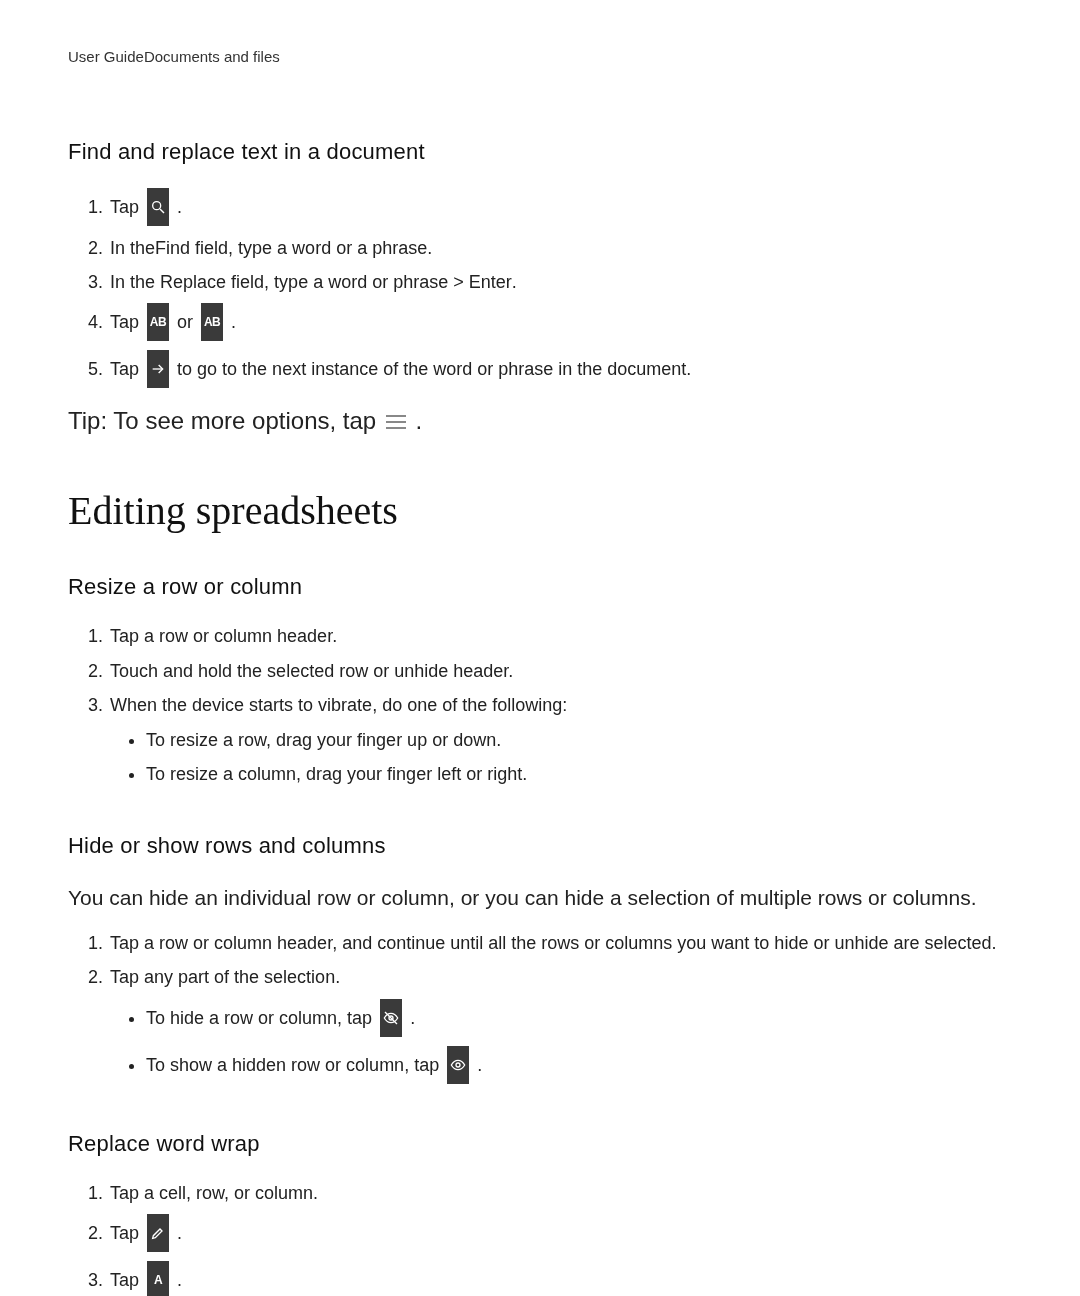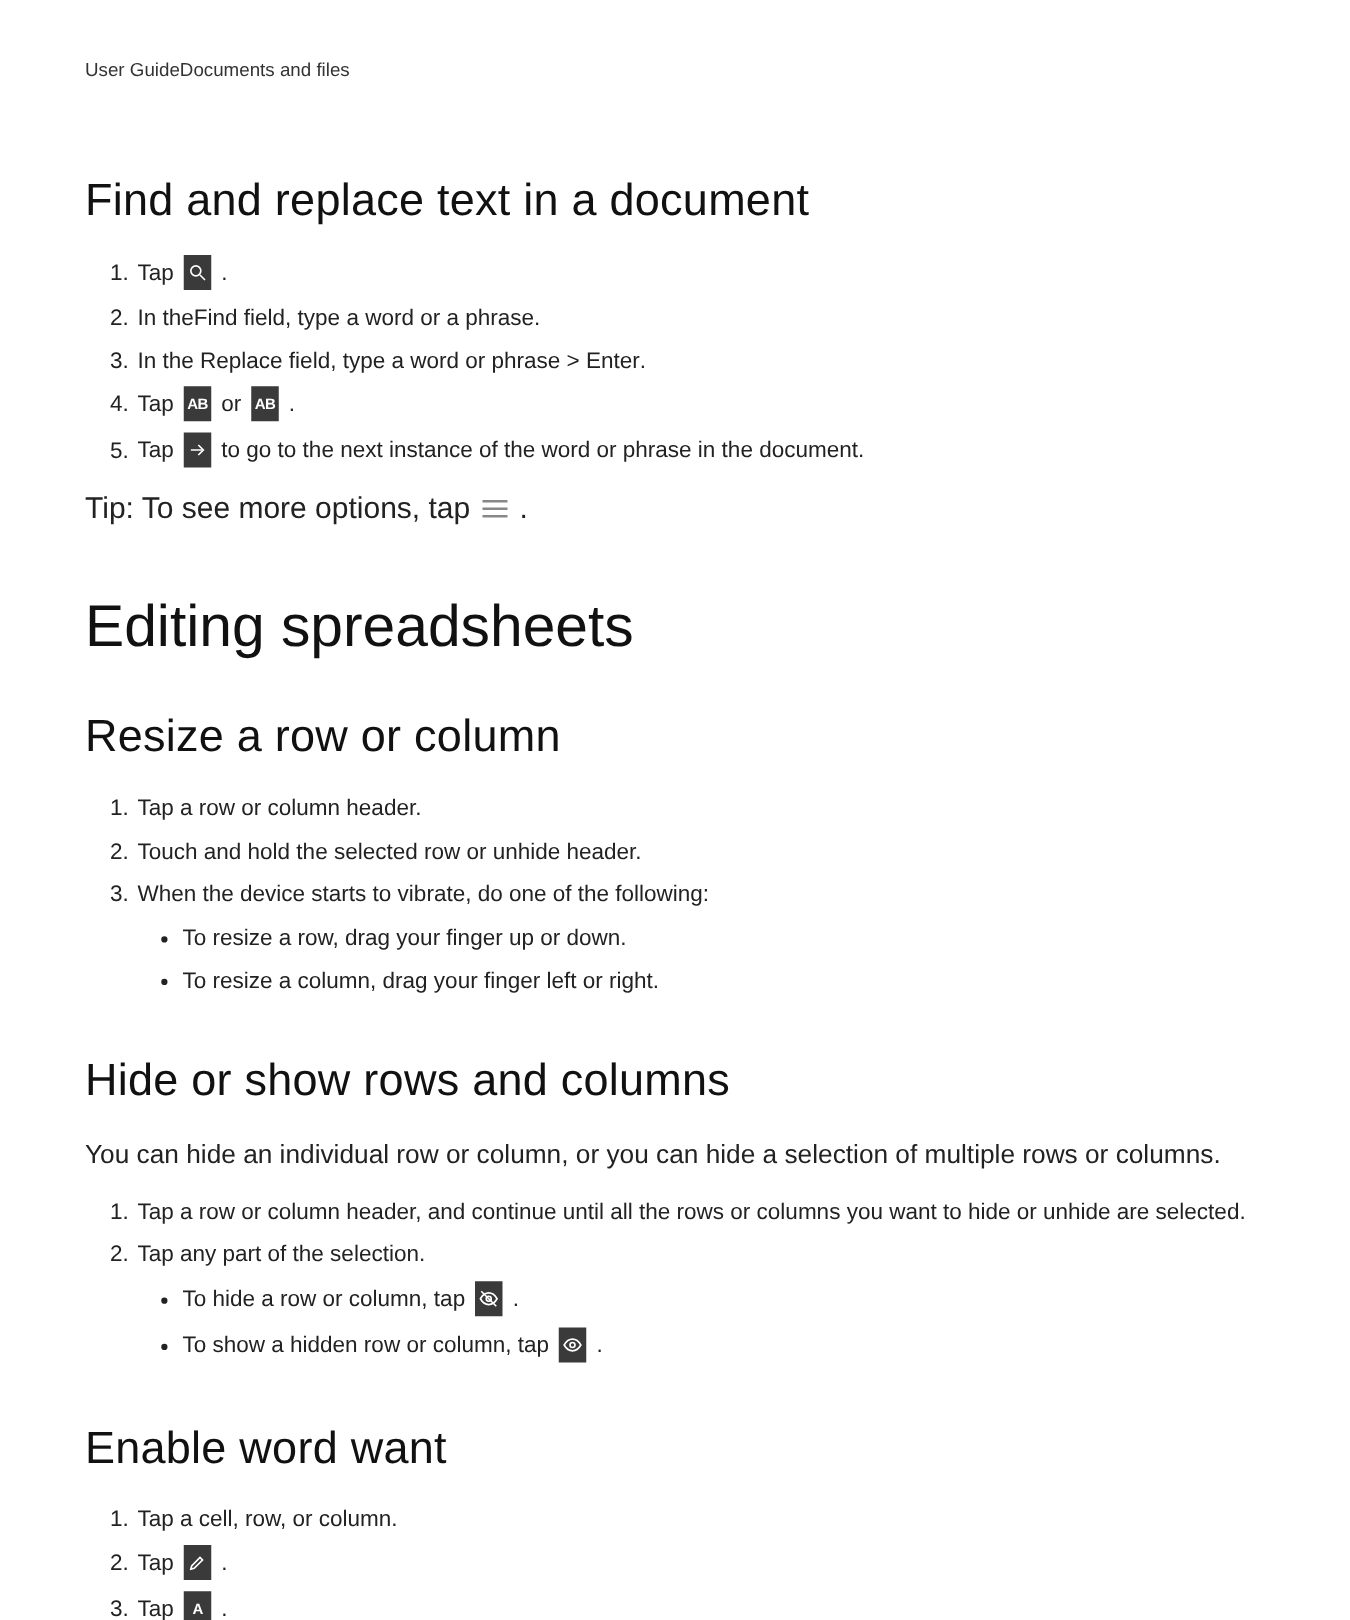--- a/index.html
+++ b/index.html
@@ -17,31 +17,32 @@
     box-sizing: border-box;
   }
   .header-row {
     display: flex;
     font-size: 15px;
     color: #333;
     margin-bottom: 74px;
     font-weight: 300;
   }
   h2 {
-    font-size: 36px;
+    font-size: 22px;
     font-weight: 300;
     margin: 0 0 24px 0;
     color: #111;
     letter-spacing: 0.2px;
   }
   h1 {
-    font-size: 47px;
+    font-size: 40px;
     font-weight: 300;
     margin: 52px 0 40px 0;
     color: #111;
+    font-family: Liberation Serif, serif;
   }
   ol {
     list-style: decimal;
     margin: 0 0 18px 0;
     padding-left: 40px;
     font-size: 18px;
     color: #222;
   }
   ol > li {
     padding-left: 2px;
@@ -68,21 +69,21 @@
     font-size: 24px;
     margin: 18px 0 0 0;
     color: #222;
   }
   .bold { font-weight: 400; }
   .icon-box {
     display: inline-flex;
     align-items: center;
     justify-content: center;
     width: 22px;
-    height: 28px;
+    height: 38px;
     background: #3a3a3a;
     color: #fff;
     vertical-align: middle;
     margin: 0 3px;
     position: relative;
     top: -1px;
   }
   .icon-box svg {
     width: 16px;
     height: 16px;
@@ -211,21 +212,21 @@
                 <path d="M2 12s4-7 10-7 10 7 10 7-4 7-10 7S2 12 2 12z" stroke-width="2"></path>
                 <circle cx="12" cy="12" r="3" stroke-width="2"></circle>
               </svg>
           </span>
           <span> .</span>
         </li>
       </ul>
     </li>
   </ol>
 
-  <h2 class="section-gap">Enable word want</h2>
+  <h2 class="section-gap">Replace word wrap</h2>
   <ol>
     <li>Tap a cell, row, or column.</li>
     <li>
       <span>Tap </span>
       <span class="icon-box">
         <svg viewBox="0 0 24 24">
             <path d="M4 20l4-1 10-10-3-3L5 16l-1 4z" stroke-width="2"></path>
           </svg>
       </span>
       <span>.</span>

